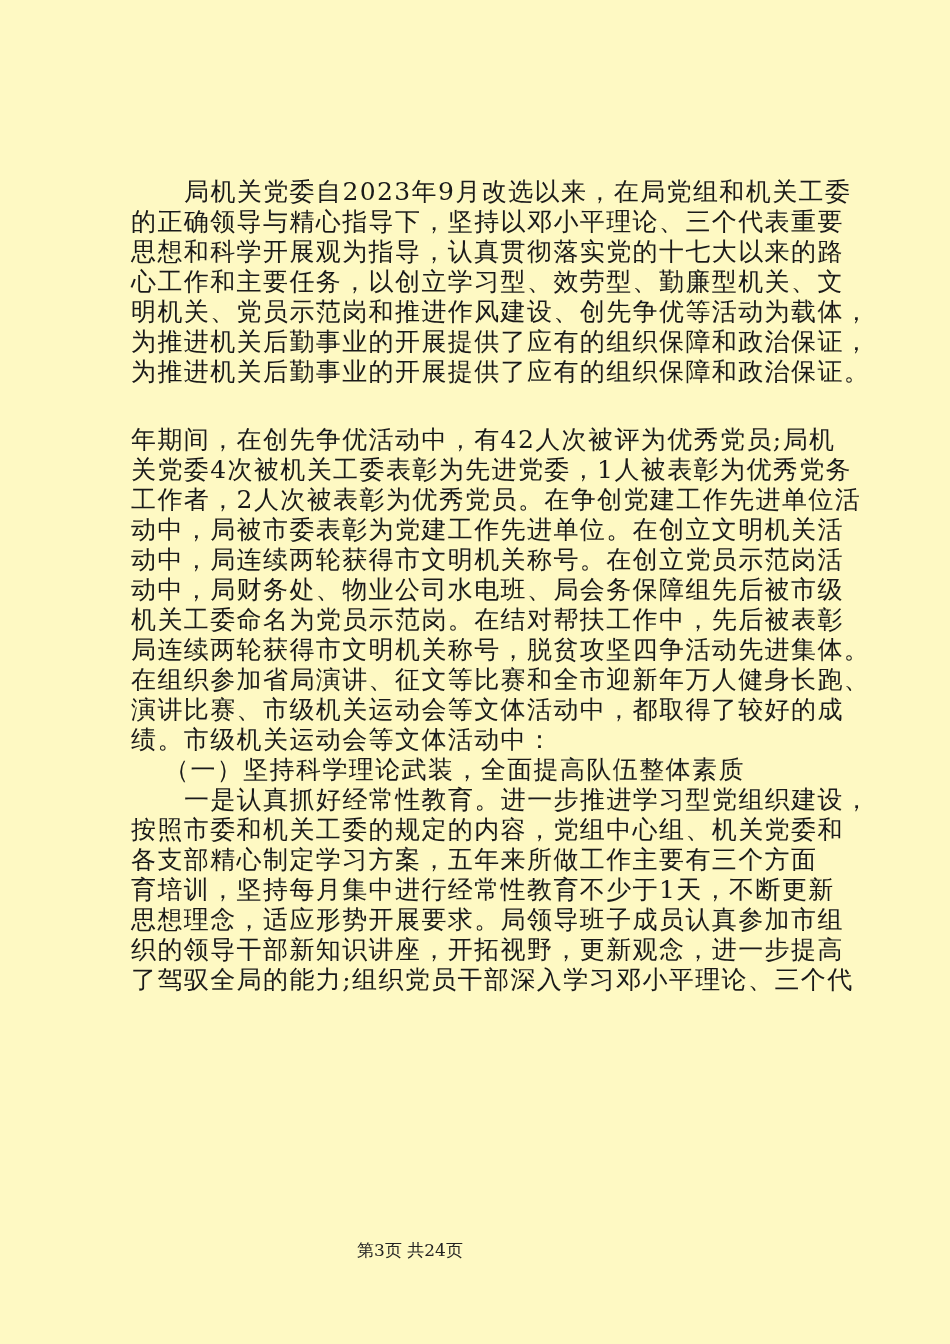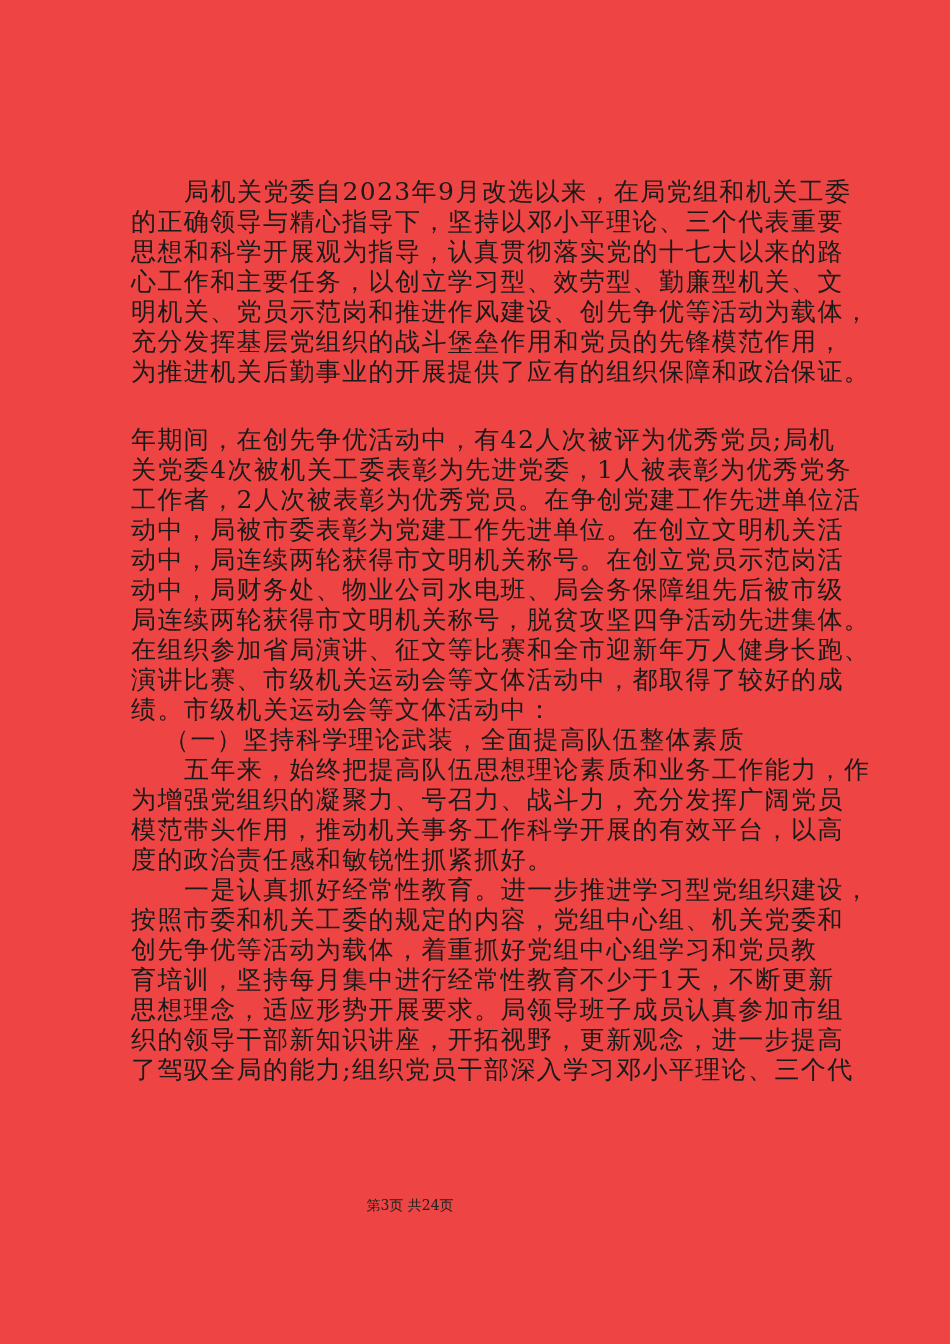--- a/index.html
+++ b/index.html
@@ -1,75 +1,70 @@
 <!DOCTYPE html>
 <html><head>
 <meta charset="utf-8">
 <style>
   html, body { margin: 0; padding: 0; background: #ffffff; }
   body { width: 950px; height: 1344px; position: relative; overflow: hidden; }
   .page {
-    position: absolute; left: 0; top: 0; width: 950px; height: 1344px; background: #ef4444;
+    position: absolute; left: 0; top: 0; width: 950px; height: 1344px; background: #fef9c3;
   }
   .content {
     position: absolute; left: 131px; top: 177px; width: 700px;
     font-family: "DejaVu Serif", "Liberation Serif", serif;
     font-size: 25px; line-height: 30px; color: #1a1a1a; letter-spacing: 1.4px;
   }
   .line { display: block; white-space: nowrap; height: 30px; }
   .indent { padding-left: 53px; }
   .gap { height: 38px; }
   .footer {
-    position: absolute; left: 0; width: 820px; top: 1197px; text-align: center;
-    font-family: "DejaVu Serif", "Liberation Serif", serif; font-size: 14px; color: #222;
+    position: absolute; left: 0; width: 820px; top: 1239px; text-align: center;
+    font-family: "DejaVu Serif", "Liberation Serif", serif; font-size: 17px; color: #222;
   }
 </style>
 </head>
 <body>
 
 <div class="page">
   <div class="content">
 
     <div>
       <span class="line indent">局机关党委自2023年9月改选以来，在局党组和机关工委</span>
       <span class="line">的正确领导与精心指导下，坚持以邓小平理论、三个代表重要</span>
       <span class="line">思想和科学开展观为指导，认真贯彻落实党的十七大以来的路</span>
       <span class="line">心工作和主要任务，以创立学习型、效劳型、勤廉型机关、文</span>
       <span class="line">明机关、党员示范岗和推进作风建设、创先争优等活动为载体，</span>
-      <span class="line">充分发挥基层党组织的战斗堡垒作用和党员的先锋模范作用，</span>
+      <span class="line">为推进机关后勤事业的开展提供了应有的组织保障和政治保证，</span>
       <span class="line">为推进机关后勤事业的开展提供了应有的组织保障和政治保证。</span>
     </div>
     <div class="gap"></div>
 
     <div>
       <span class="line">年期间，在创先争优活动中，有42人次被评为优秀党员;局机</span>
       <span class="line">关党委4次被机关工委表彰为先进党委，1人被表彰为优秀党务</span>
       <span class="line">工作者，2人次被表彰为优秀党员。在争创党建工作先进单位活</span>
       <span class="line">动中，局被市委表彰为党建工作先进单位。在创立文明机关活</span>
       <span class="line">动中，局连续两轮获得市文明机关称号。在创立党员示范岗活</span>
       <span class="line">动中，局财务处、物业公司水电班、局会务保障组先后被市级</span>
+      <span class="line">机关工委命名为党员示范岗。在结对帮扶工作中，先后被表彰</span>
       <span class="line">局连续两轮获得市文明机关称号，脱贫攻坚四争活动先进集体。</span>
       <span class="line">在组织参加省局演讲、征文等比赛和全市迎新年万人健身长跑、</span>
       <span class="line">演讲比赛、市级机关运动会等文体活动中，都取得了较好的成</span>
       <span class="line">绩。市级机关运动会等文体活动中：</span>
     </div>
 
     <span class="line" style="padding-left:33px">（一）坚持科学理论武装，全面提高队伍整体素质</span>
 
-    <div>
-      <span class="line indent">五年来，始终把提高队伍思想理论素质和业务工作能力，作</span>
-      <span class="line">为增强党组织的凝聚力、号召力、战斗力，充分发挥广阔党员</span>
-      <span class="line">模范带头作用，推动机关事务工作科学开展的有效平台，以高</span>
-      <span class="line">度的政治责任感和敏锐性抓紧抓好。</span>
-    </div>
 
     <div>
       <span class="line indent">一是认真抓好经常性教育。进一步推进学习型党组织建设，</span>
       <span class="line">按照市委和机关工委的规定的内容，党组中心组、机关党委和</span>
-      <span class="line">创先争优等活动为载体，着重抓好党组中心组学习和党员教</span>
+      <span class="line">各支部精心制定学习方案，五年来所做工作主要有三个方面</span>
       <span class="line">育培训，坚持每月集中进行经常性教育不少于1天，不断更新</span>
       <span class="line">思想理念，适应形势开展要求。局领导班子成员认真参加市组</span>
       <span class="line">织的领导干部新知识讲座，开拓视野，更新观念，进一步提高</span>
       <span class="line">了驾驭全局的能力;组织党员干部深入学习邓小平理论、三个代</span>
     </div>
   </div>
 
   <div class="footer">
     <span>第3页 共24页</span>
   </div>

